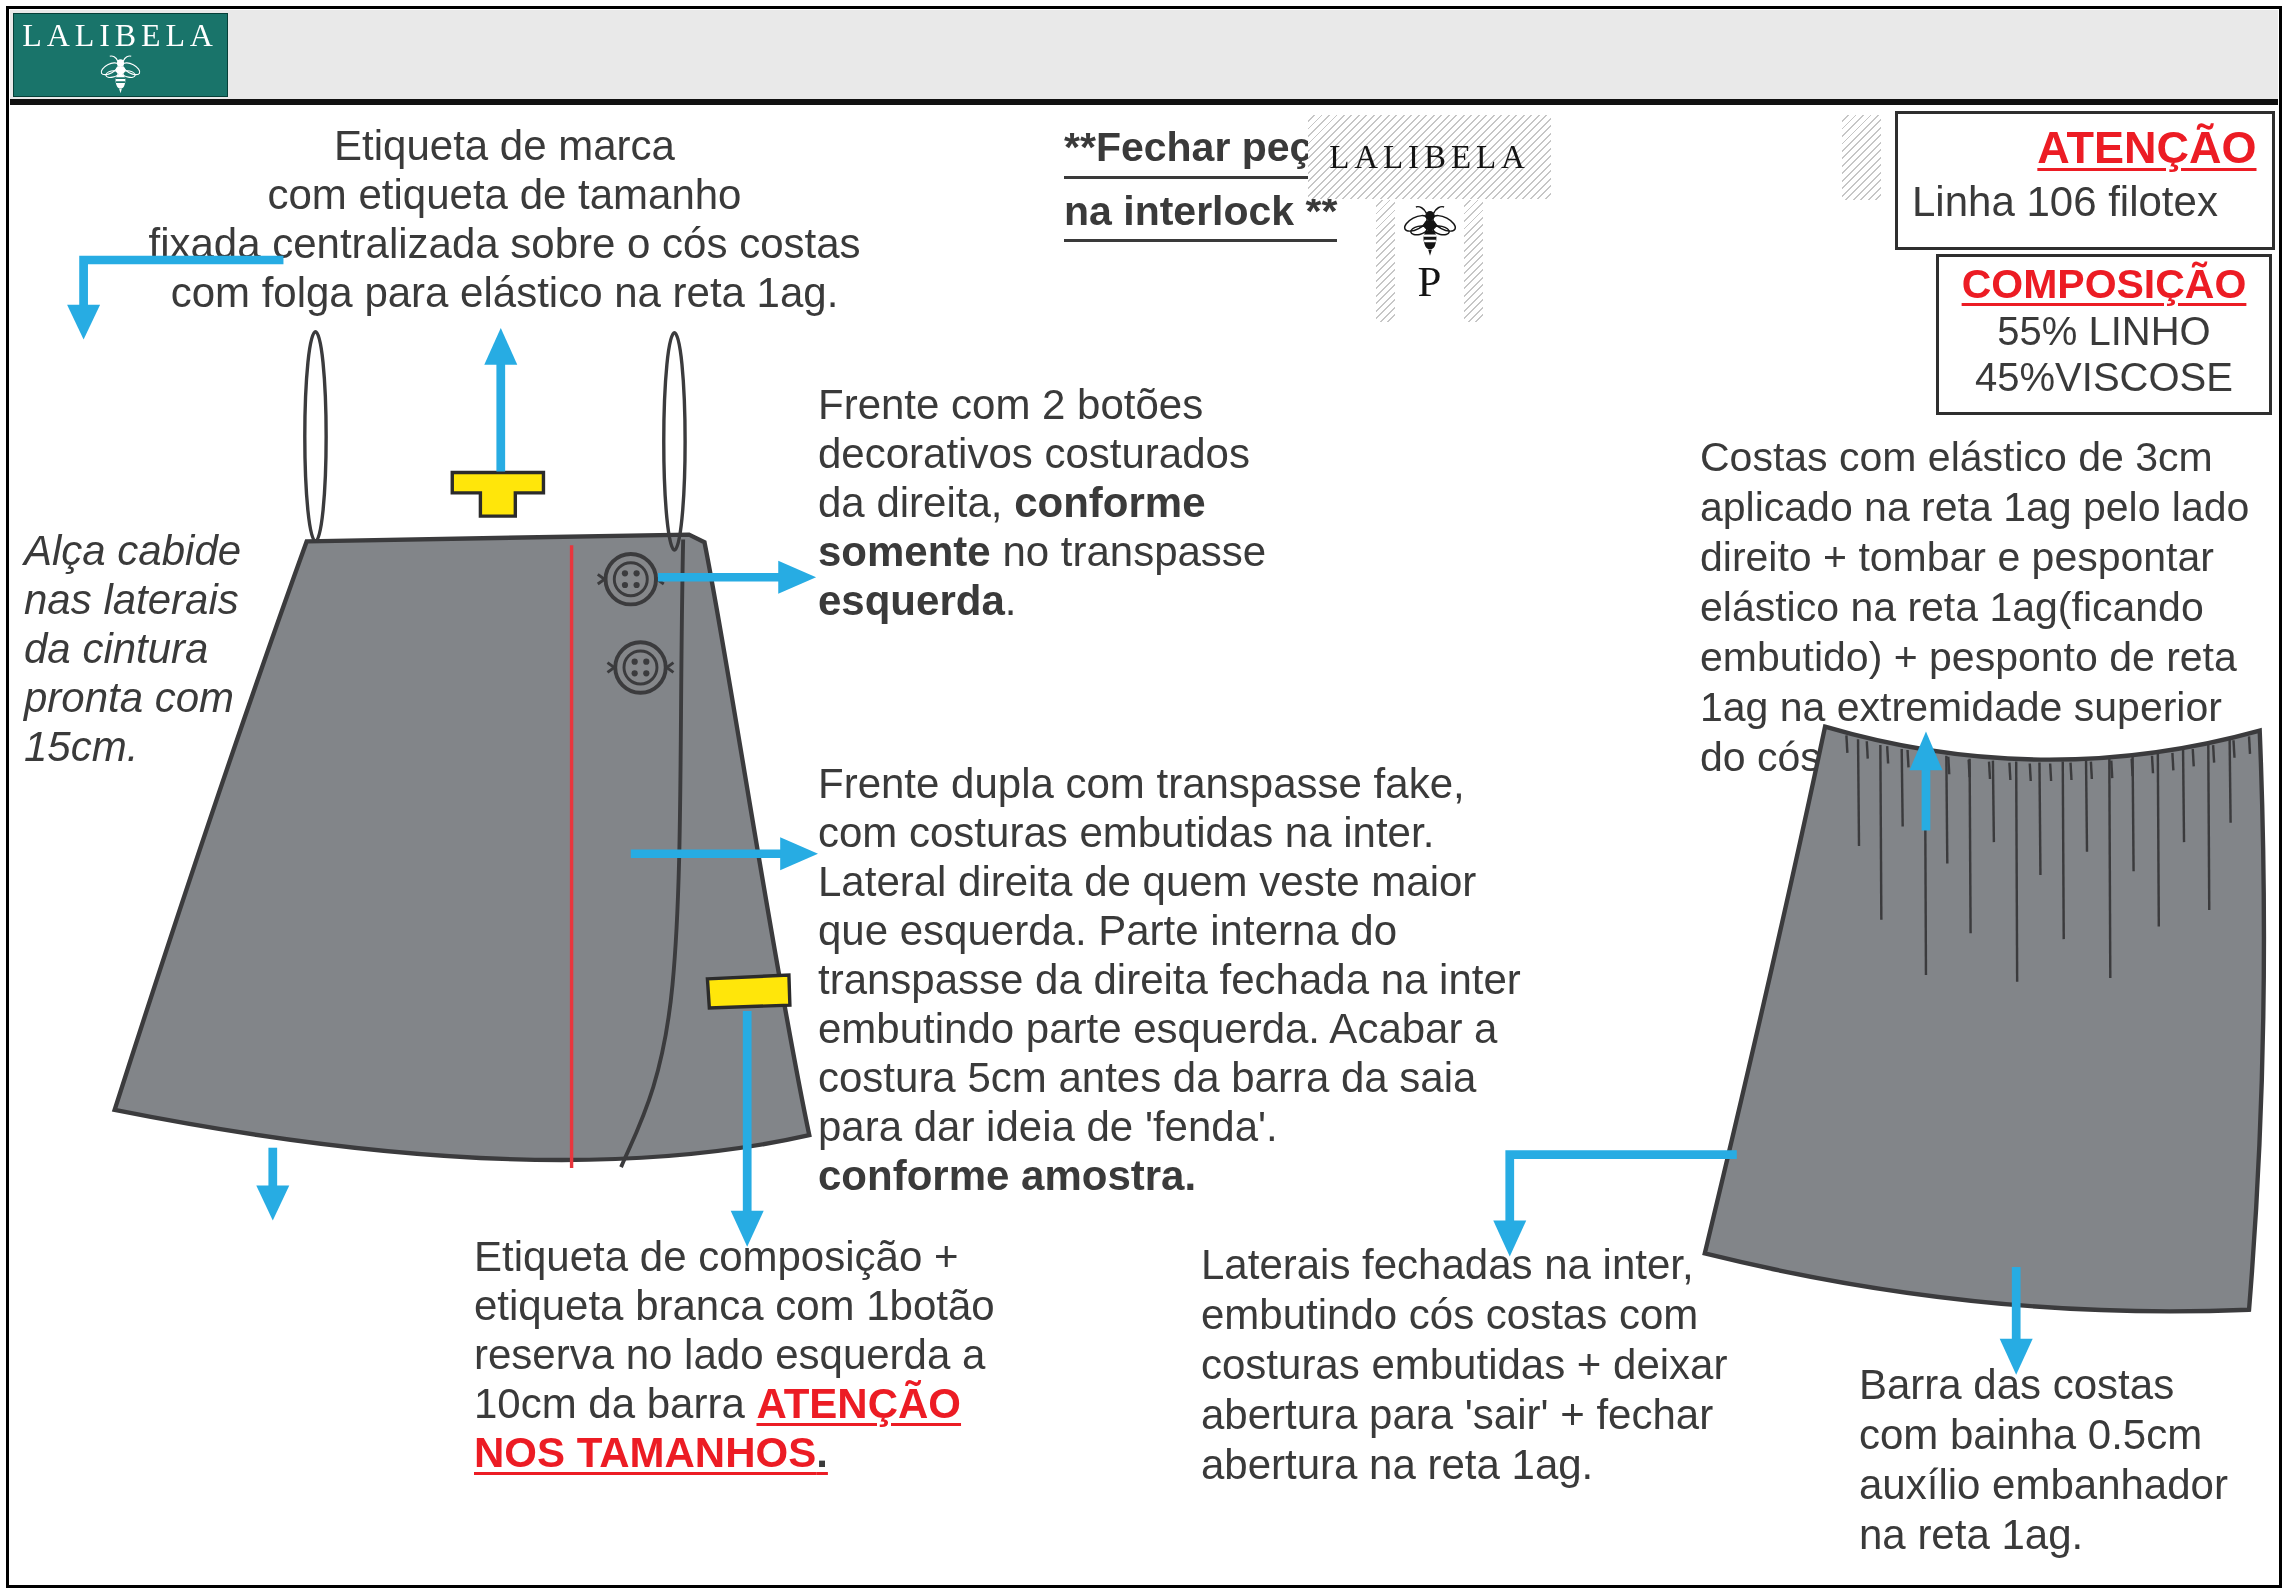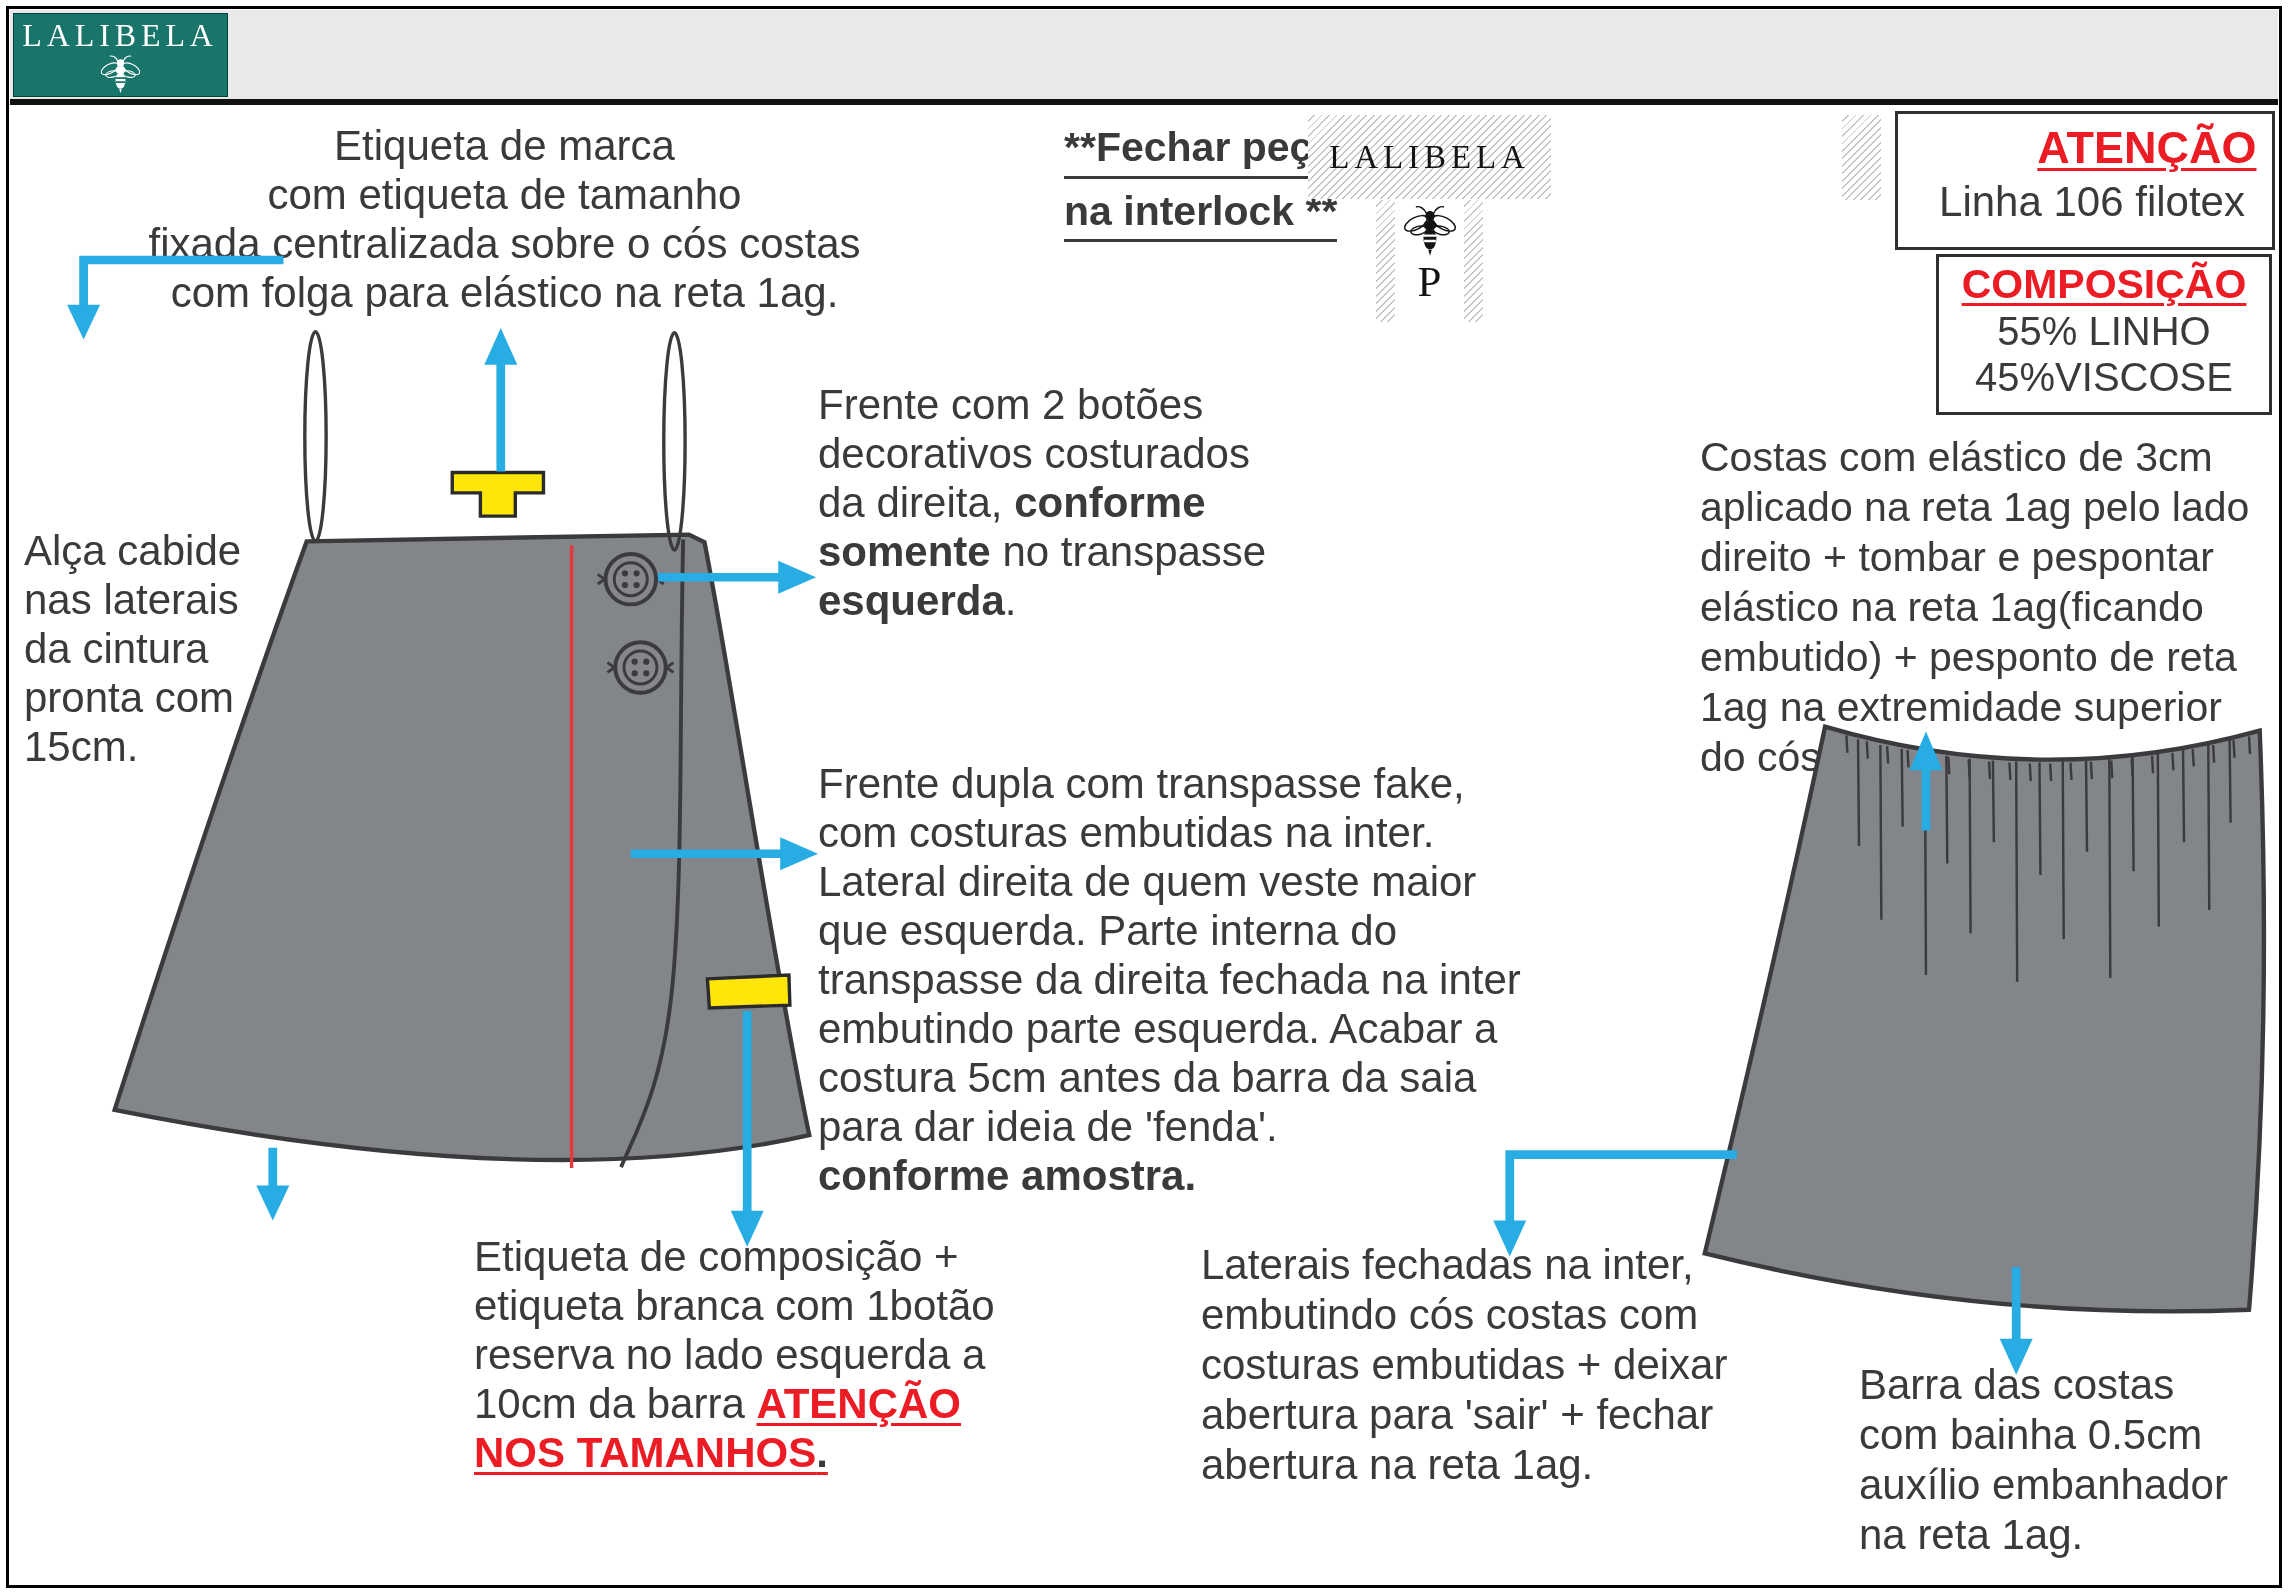--- a/index.html
+++ b/index.html
@@ -35,21 +35,21 @@
   #label-strip .brand{font-family:"Liberation Serif", serif;font-size:33px;letter-spacing:4.9px;color:#141414;}
   #label-patch{left:1842px;top:115px;width:39px;height:85px;z-index:2;}
   #size-tag{left:1376px;top:200px;width:107px;height:122px;background:#fff;z-index:2;}
   #size-tag .band{position:absolute;top:0;bottom:0;width:19.4px;}
   #size-tag .band.l{left:0;} #size-tag .band.r{right:0;}
   #size-tag .inner{position:absolute;left:19.4px;right:19.4px;top:0;bottom:0;display:flex;flex-direction:column;align-items:center;}
   #size-tag .size{font-family:"Liberation Serif", serif;font-size:43px;color:#141414;line-height:1;margin-top:1.9px;}
   
   #attention-box{left:1895px;top:111px;width:380px;height:139px;border:3.9px solid #2F2F2F;background:#fff;z-index:2;box-sizing:border-box;}
   #attention-box .t{display:block;text-align:right;padding-right:15.5px;margin-top:7.8px;font-size:45px;font-weight:bold;}
-  #attention-box .l{display:block;padding-left:14px;margin-top:3.9px;font-size:42px;text-align:center;}
+  #attention-box .l{display:block;padding-left:14px;margin-top:3.9px;font-size:42px;}
   #composition-box{left:1936px;top:254px;width:336px;height:161px;border:3.9px solid #2F2F2F;background:#fff;z-index:2;box-sizing:border-box;text-align:center;}
   #composition-box .t{display:block;font-size:41px;font-weight:bold;margin-top:3.9px;}
   #composition-box .l{display:block;font-size:40px;margin-top:1px;}
   
   #drawing{position:absolute;left:0;top:0;z-index:3;pointer-events:none;}
   .skirt{fill:#828589;stroke:#3B3B3D;stroke-width:4.5;}
   .ln{stroke:#3B3B3D;fill:none;}
   .arrow-shaft{stroke:#27ACE3;stroke-width:9;fill:none;}
   .arrow-head{fill:#27ACE3;stroke:none;}
   .ytag{fill:#FFE60A;stroke:#2b2b2b;stroke-width:3.5;}
@@ -123,21 +123,21 @@
     <span class="t red ru">ATENÇÃO</span>
     <span class="l">Linha 106 filotex</span>
   </div>
 
   <div class="abs" id="composition-box">
     <span class="t red ru">COMPOSIÇÃO</span>
     <span class="l">55% LINHO</span>
     <span class="l">45%VISCOSE</span>
   </div>
 
-  <div class="abs note pre" style="left:24px;top:526px;width:262px;">Alça cabide
+  <div class="abs note pre" style="left:24px;top:526px;width:262px;font-style:italic;">Alça cabide
 nas laterais
 da cintura
 pronta com
 15cm.</div>
 
   <div class="abs note" style="left:818px;top:380px;width:582px;">
     <div><span>Frente com 2 botões</span></div>
     <div><span>decorativos costurados</span></div>
     <div><span>da direita, </span><span class="b">conforme</span></div>
     <div><span class="b">somente</span><span> no transpasse</span></div>

